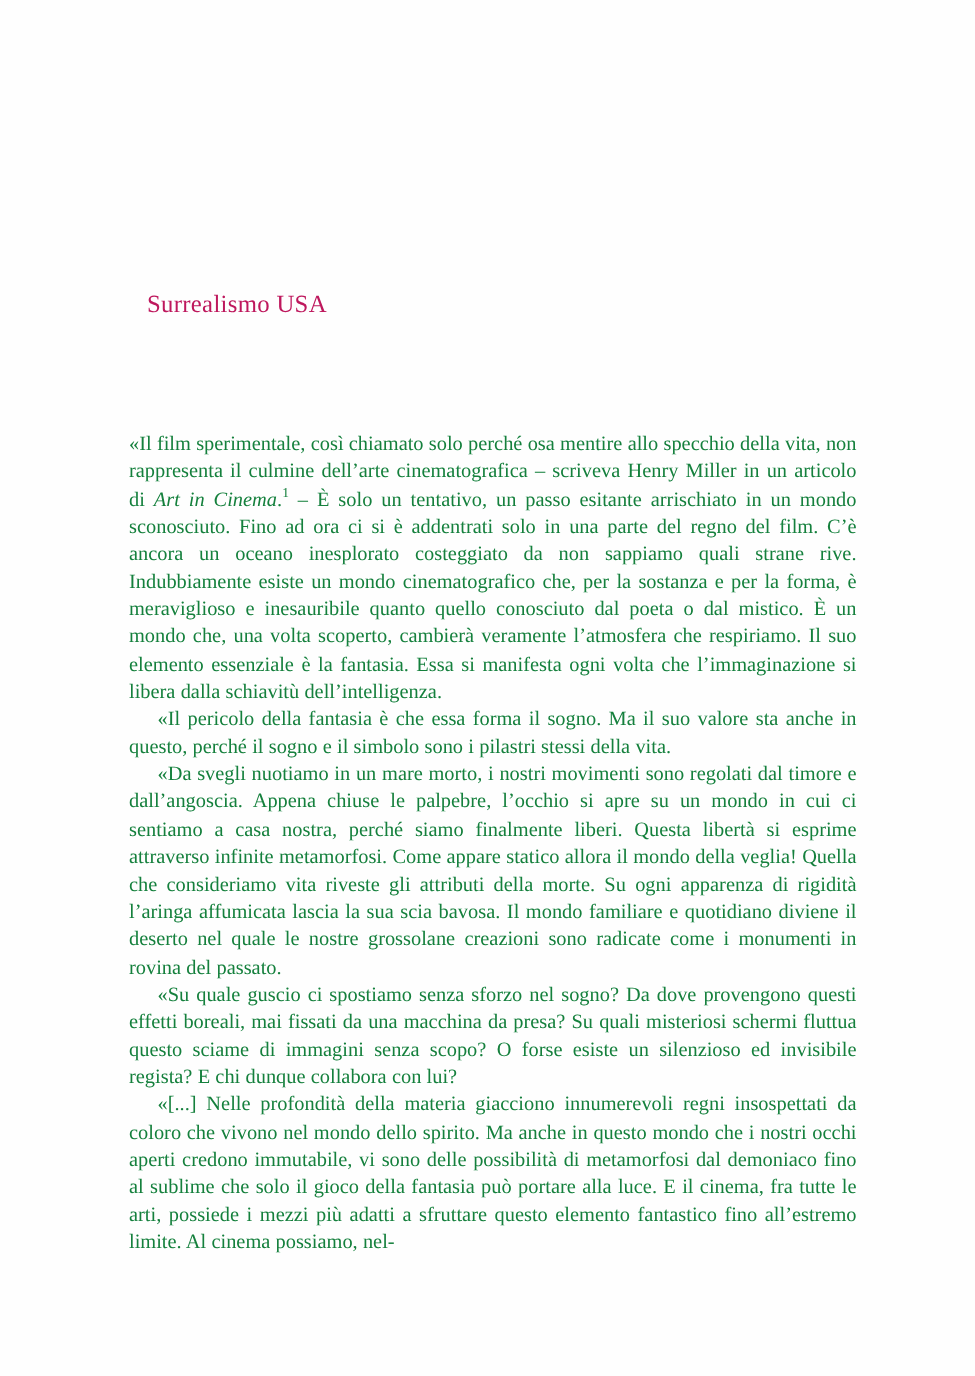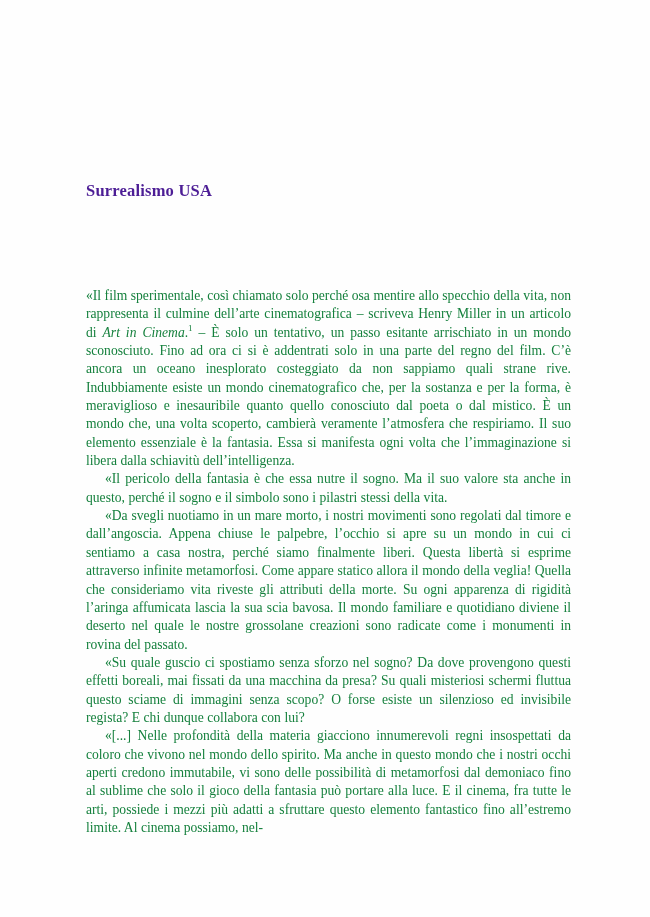--- a/index.html
+++ b/index.html
@@ -21,24 +21,24 @@
     position: absolute;
     inset: 0;
     background: #fefefe;
   }
 
   .chapter-title {
     position: absolute;
     left: 86px;
     top: 181px;
     font-size: 16.5px;
-    font-weight: 700;
+    font-weight: 400;
     letter-spacing: 0.2px;
-    color: #4c1d95;
-    margin: 0;
+    color: #be185d;
+    margin: 12px;
     white-space: nowrap;
   }
 
   .body-block {
     position: absolute;
     left: 86px;
     top: 287px;
     width: 485px;
   }
 
@@ -71,21 +71,21 @@
 <body>
 
 <div class="page">
 
   <h1 class="chapter-title">Surrealismo USA</h1>
 
   <div class="body-block">
 
     <p class="para"><span>«Il film sperimentale, così chiamato solo perché osa mentire allo specchio della vita, non rappresenta il culmine dell’arte cinematografica – scriveva Henry Miller in un articolo di </span><em>Art in Cinema</em><span>.</span><sup class="footnote-ref">1</sup><span> – È solo un tentativo, un passo esitante arrischiato in un mondo sconosciuto. Fino ad ora ci si è addentrati solo in una parte del regno del film. C’è ancora un oceano inesplorato costeggiato da non sappiamo quali strane rive. Indubbiamente esiste un mondo cinematografico che, per la sostanza e per la forma, è meraviglioso e inesauribile quanto quello conosciuto dal poeta o dal mistico. È un mondo che, una volta scoperto, cambierà veramente l’atmosfera che respiriamo. Il suo elemento essenziale è la fantasia. Essa si manifesta ogni volta che l’immaginazione si libera dalla schiavitù dell’intelligenza.</span></p>
 
-    <p class="para">«Il pericolo della fantasia è che essa nutre il sogno. Ma il suo valore sta anche in questo, perché il sogno e il simbolo sono i pilastri stessi della vita.</p>
+    <p class="para">«Il pericolo della fantasia è che essa forma il sogno. Ma il suo valore sta anche in questo, perché il sogno e il simbolo sono i pilastri stessi della vita.</p>
 
     <p class="para">«Da svegli nuotiamo in un mare morto, i nostri movimenti sono regolati dal timore e dall’angoscia. Appena chiuse le palpebre, l’occhio si apre su un mondo in cui ci sentiamo a casa nostra, perché siamo finalmente liberi. Questa libertà si esprime attraverso infinite metamorfosi. Come appare statico allora il mondo della veglia! Quella che consideriamo vita riveste gli attributi della morte. Su ogni apparenza di rigidità l’aringa affumicata lascia la sua scia bavosa. Il mondo familiare e quotidiano diviene il deserto nel quale le nostre grossolane creazioni sono radicate come i monumenti in rovina del passato.</p>
 
     <p class="para">«Su quale guscio ci spostiamo senza sforzo nel sogno? Da dove provengono questi effetti boreali, mai fissati da una macchina da presa? Su quali misteriosi schermi fluttua questo sciame di immagini senza scopo? O forse esiste un silenzioso ed invisibile regista? E chi dunque collabora con lui?</p>
 
     <p class="para">«[...] Nelle profondità della materia giacciono innumerevoli regni insospettati da coloro che vivono nel mondo dello spirito. Ma anche in questo mondo che i nostri occhi aperti credono immutabile, vi sono delle possibilità di metamorfosi dal demoniaco fino al sublime che solo il gioco della fantasia può portare alla luce. E il cinema, fra tutte le arti, possiede i mezzi più adatti a sfruttare questo elemento fantastico fino all’estremo limite. Al cinema possiamo, nel-</p>
 
   </div>
 
 </div>

